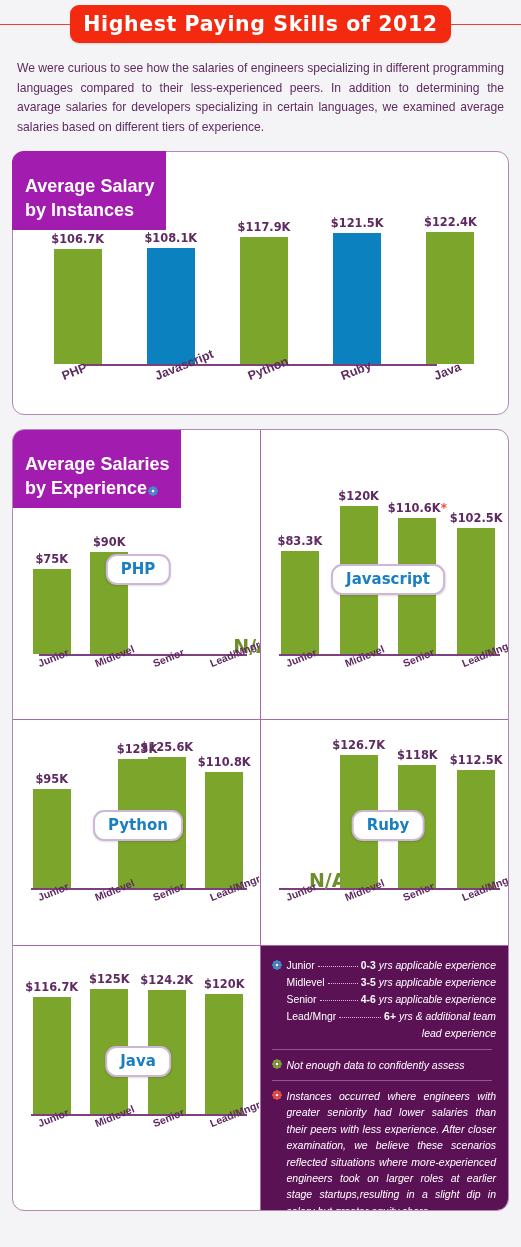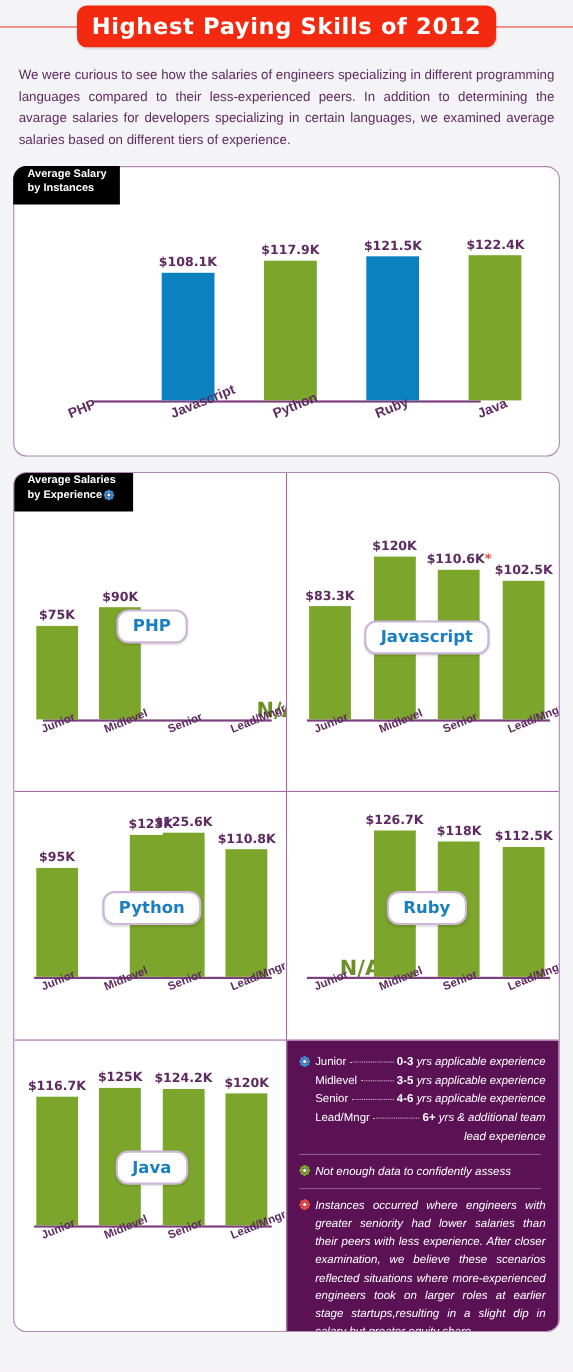--- a/index.html
+++ b/index.html
@@ -41,24 +41,24 @@
   .panel {
     margin: 14px 12px 0 12px;
     background: #ffffff;
     border: 1px solid #b087b5;
     border-radius: 12px;
     position: relative;
   }
 
   .corner-label {
     position: absolute; left: -1px; top: -1px;
-    background: #000000; color: #fff;
+    background: #a21caf; color: #fff;
     border-top-left-radius: 12px;
-    padding: 1px 12px 8px 13px;
-    font-size: 10px; font-weight: bold; line-height: 1.3;
+    padding: 24px 12px 8px 13px;
+    font-size: 18px; font-weight: bold; line-height: 1.3;
     z-index: 6;
   }
   .corner-label .flower { margin-left: 1px; }
 
   
   .chart { position: relative; }
   .bar-slot {
     display: flex; flex-direction: column; align-items: center;
     justify-content: flex-end; position: relative;
   }
@@ -159,20 +159,24 @@
 
   <p class="intro">We were curious to see how the salaries of engineers specializing in different programming languages compared to their less-experienced peers. In addition to determining the avarage salaries for developers specializing in certain languages, we examined average salaries based on different tiers of experience.</p>
 
   <div class="panel" id="specialty-panel">
     <div class="corner-label">
       <span>Average Salary</span><br>
       <span>by Instances</span>
     </div>
     <div class="chart" id="chart-specialty" style="position: absolute; left: 18px; top: 26px; width: 466px; height: 230px;">
         <div class="axis" style="left: 54px; width: 352px; top: 186px;"></div>
+        <div class="bar-slot" style="position: absolute; left: 22.6px; width: 48px; bottom: 44px;">
+          <div class="bar-val">$106.7K</div>
+          <div class="bar-rect" style="height: 115px; background: rgb(123, 165, 43);"></div>
+        </div>
         <div class="tick" style="font-size: 12.5px; left: 28.6px; top: 192px;">PHP</div>
         <div class="bar-slot" style="position: absolute; left: 115.8px; width: 48px; bottom: 44px;">
           <div class="bar-val">$108.1K</div>
           <div class="bar-rect" style="height: 116px; background: rgb(11, 130, 191);"></div>
         </div>
         <div class="tick" style="font-size: 12.5px; left: 121.8px; top: 192px;">Javascript</div>
         <div class="bar-slot" style="position: absolute; left: 209px; width: 48px; bottom: 44px;">
           <div class="bar-val">$117.9K</div>
           <div class="bar-rect" style="height: 127px; background: rgb(123, 165, 43);"></div>
         </div>

